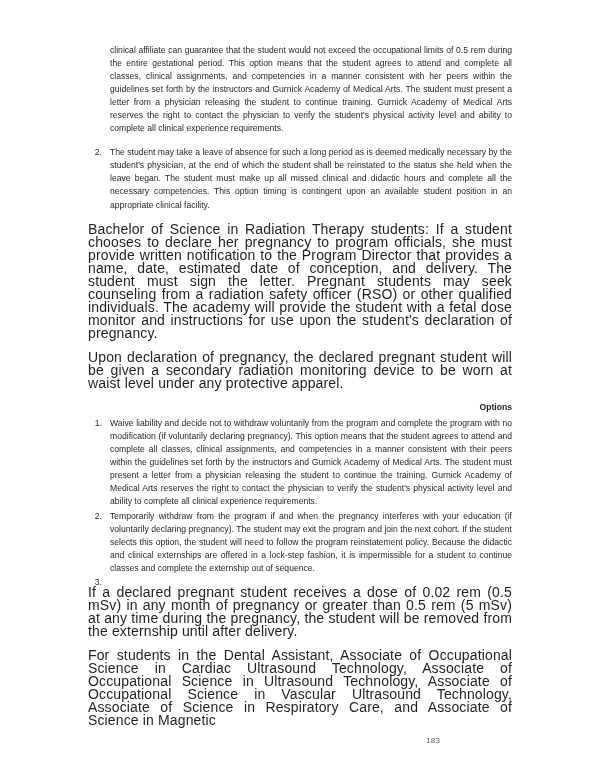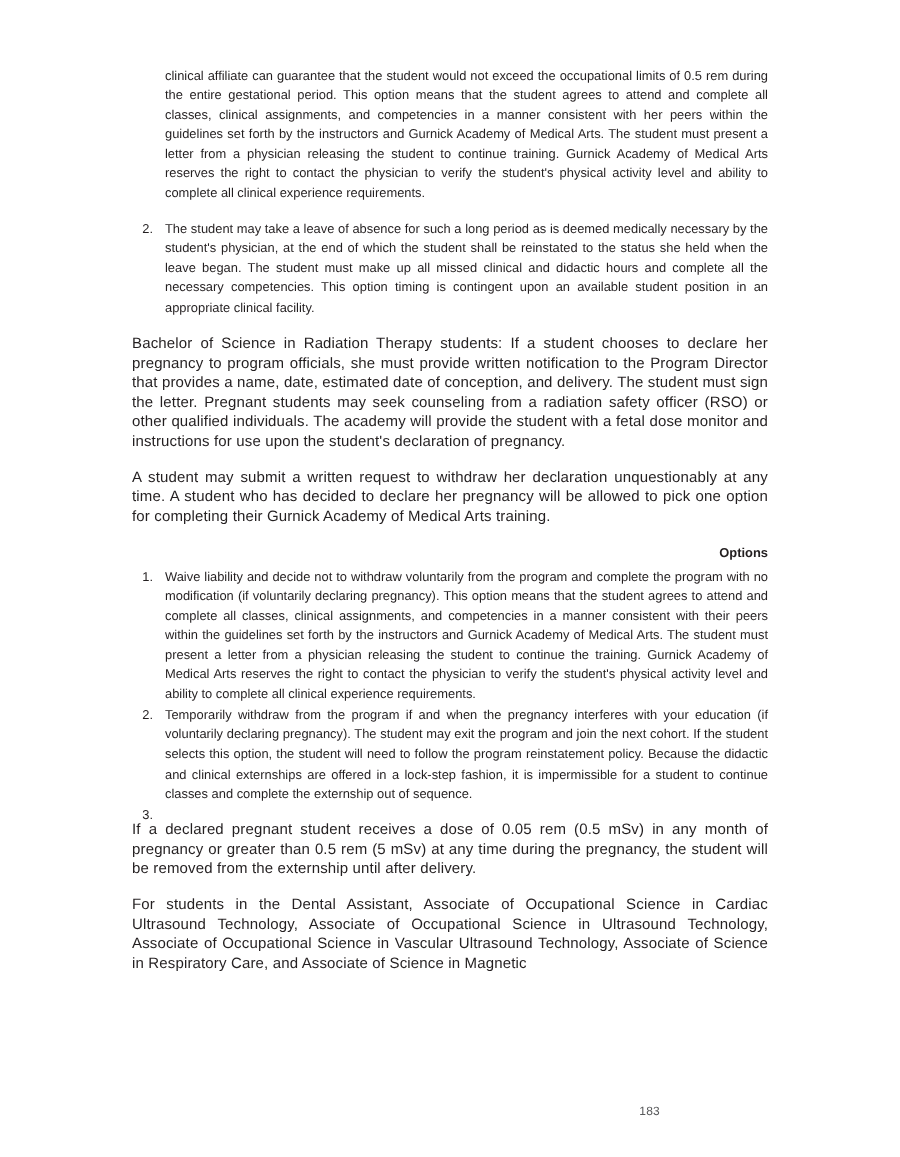--- a/index.html
+++ b/index.html
@@ -20,21 +20,21 @@
     box-sizing: border-box;
   }
   .content {
     position: absolute;
     left: 88px;
     top: 44px;
     width: 424px;
   }
   p.body-text {
     margin: 0 0 11px 0;
-    font-size: 10px;
+    font-size: 14px;
     line-height: 13.05px;
     text-align: justify;
     text-justify: inter-word;
     letter-spacing: 0.01em;
     color: #231f20;
   }
   p.body-text:last-child {
     margin-bottom: 15px;
   }
   .heading {
@@ -123,40 +123,40 @@
 
     <ol class="outerlist">
       <li>
         <span class="marker">2.</span>
         <span>The student may take a leave of absence for such a long period as is deemed medically necessary by the student's physician, at the end of which the student shall be reinstated to the status she held when the leave began. The student must make up all missed clinical and didactic hours and complete all the necessary competencies. This option timing is contingent upon an available student position in an appropriate clinical facility.</span>
       </li>
     </ol>
 
     <p class="body-text">Bachelor of Science in Radiation Therapy students: If a student chooses to declare her pregnancy to program officials, she must provide written notification to the Program Director that provides a name, date, estimated date of conception, and delivery. The student must sign the letter. Pregnant students may seek counseling from a radiation safety officer (RSO) or other qualified individuals. The academy will provide the student with a fetal dose monitor and instructions for use upon the student's declaration of pregnancy.</p>
 
+    <p class="body-text">Upon declaration of pregnancy, the declared pregnant student will be given a secondary radiation monitoring device to be worn at waist level under any protective apparel.</p>
 
-    <p class="body-text">A student may submit a written request to withdraw her declaration unquestionably at any time. A student who has decided to declare her pregnancy will be allowed to pick one option for completing their Gurnick Academy of Medical Arts training.</p>
 
     <p class="heading">Options</p>
 
     <ol class="numlist options-list">
       <li>
         <span class="marker">1.</span>
         <span>Waive liability and decide not to withdraw voluntarily from the program and complete the program with no modification (if voluntarily declaring pregnancy). This option means that the student agrees to attend and complete all classes, clinical assignments, and competencies in a manner consistent with their peers within the guidelines set forth by the instructors and Gurnick Academy of Medical Arts. The student must present a letter from a physician releasing the student to continue the training. Gurnick Academy of Medical Arts reserves the right to contact the physician to verify the student's physical activity level and ability to complete all clinical experience requirements.</span>
       </li>
       <li>
         <span class="marker">2.</span>
         <span>Temporarily withdraw from the program if and when the pregnancy interferes with your education (if voluntarily declaring pregnancy). The student may exit the program and join the next cohort. If the student selects this option, the student will need to follow the program reinstatement policy. Because the didactic and clinical externships are offered in a lock-step fashion, it is impermissible for a student to continue classes and complete the externship out of sequence.</span>
       </li>
       <li>
         <span class="marker">3.</span>
       </li>
     </ol>
 
-    <p class="body-text">If a declared pregnant student receives a dose of 0.05 rem (0.5 mSv) in any month of pregnancy or greater than 0.5 rem (5 mSv) at any time during the pregnancy, the student will be removed from the externship until after delivery.</p>
+    <p class="body-text">If a declared pregnant student receives a dose of 0.02 rem (0.5 mSv) in any month of pregnancy or greater than 0.5 rem (5 mSv) at any time during the pregnancy, the student will be removed from the externship until after delivery.</p>
 
     <p class="body-text">For students in the Dental Assistant, Associate of Occupational Science in Cardiac Ultrasound Technology, Associate of Occupational Science in Ultrasound Technology, Associate of Occupational Science in Vascular Ultrasound Technology, Associate of Science in Respiratory Care, and Associate of Science in Magnetic</p>
 
   </div>
 
   <div class="page-number">183</div>
 
 </div>
 
 </body></html>

